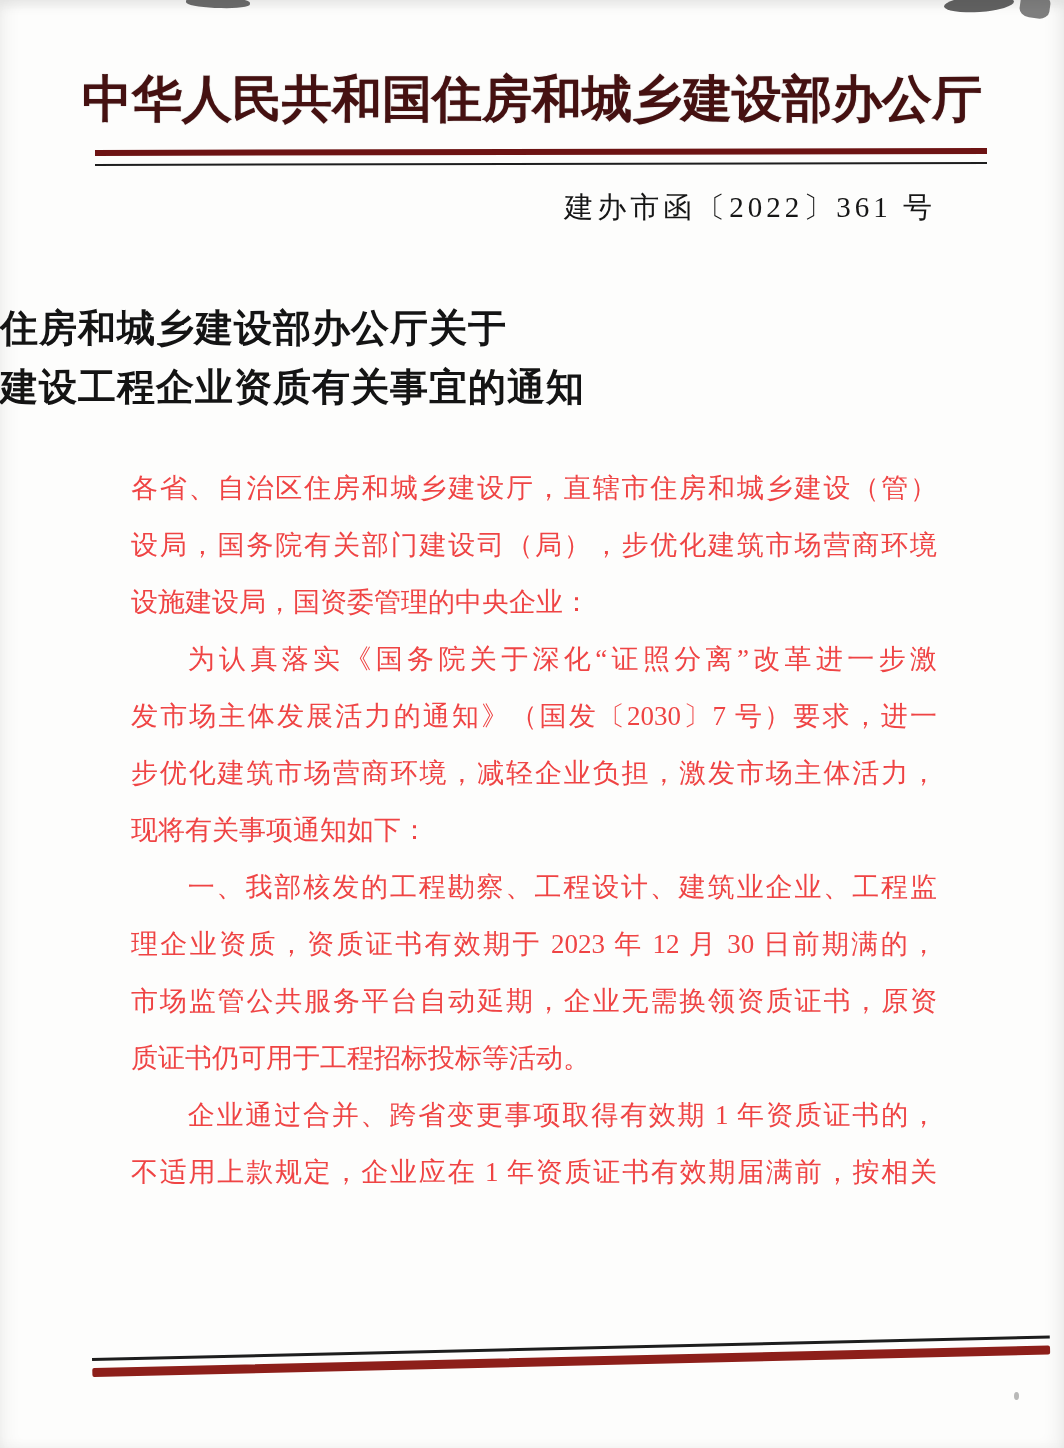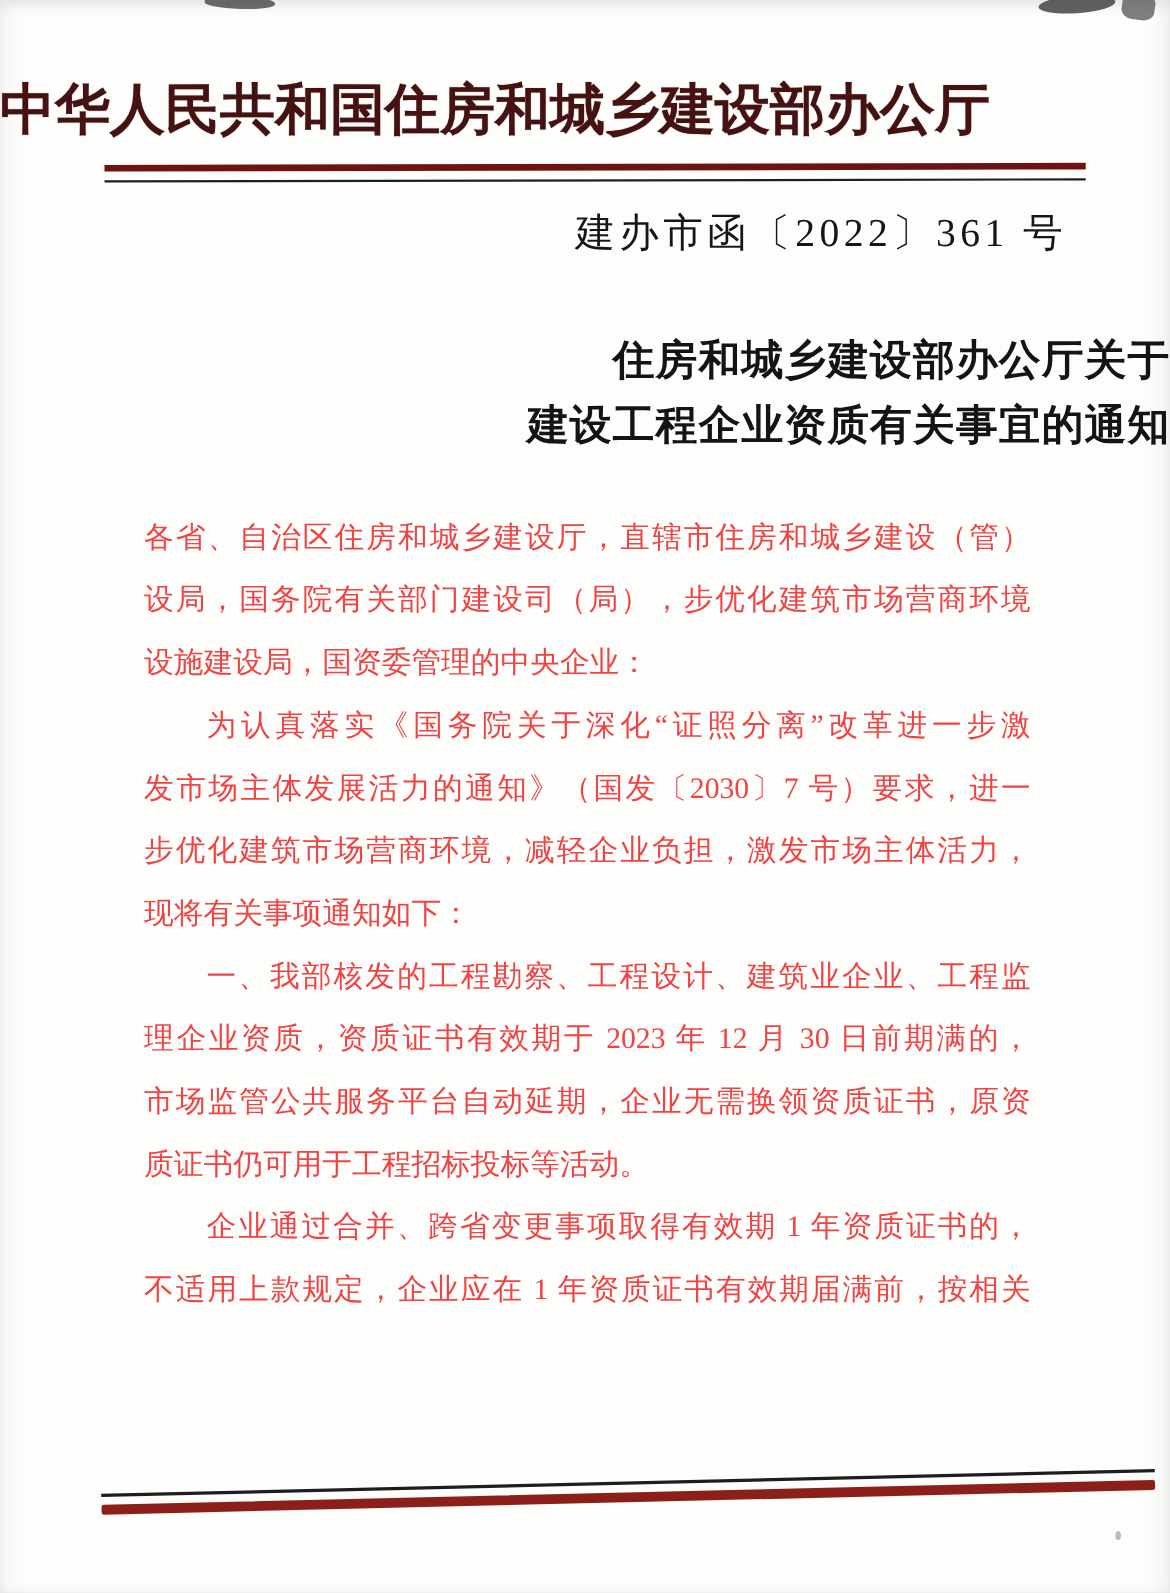--- a/index.html
+++ b/index.html
@@ -17,39 +17,39 @@
   
   .smudge{position:absolute;background:#3a3a3a;}
   .smudge.s1{left:186px;top:-3px;width:64px;height:11px;border-radius:45%;transform:rotate(2deg);opacity:.75;}
   .smudge.s2{left:944px;top:-4px;width:70px;height:16px;border-radius:50%;transform:rotate(-4deg);opacity:.8;}
   .smudge.s3{left:1020px;top:-6px;width:30px;height:24px;border-radius:35%;transform:rotate(8deg);opacity:.65;}
   .smudge.s4{left:1014px;top:1392px;width:5px;height:8px;border-radius:50%;opacity:.35;}
 
   
   .letterhead{
     position:absolute;left:0;top:66px;width:100%;
-    text-align:left;
+    text-align:center;
     font-size:50px;font-weight:bold;line-height:66px;
     color:#451111;
     text-shadow:0 0 1px rgba(20,0,0,.45);
     letter-spacing:0px;
     white-space:nowrap;
   }
   .rule-red{position:absolute;left:95px;top:149px;width:892px;height:6px;background:#6d1313;transform:rotate(-.12deg);}
   .rule-black{position:absolute;left:95px;top:163px;width:892px;height:2px;background:#1e1e1e;transform:rotate(-.12deg);}
 
   .doc-number{
-    position:absolute;right:94px;top:188px;
-    font-size:36px;color:#161616;
+    position:absolute;right:128px;top:188px;
+    font-size:29px;color:#161616;
     letter-spacing:4px;white-space:nowrap;
   }
 
   .notice-title{
     position:absolute;left:0;top:299px;width:100%;
-    text-align:right;color:#141414;
+    text-align:left;color:#141414;
     font-size:38px;font-weight:bold;line-height:59px;
     letter-spacing:1px;
   }
 
   .body-text{
     position:absolute;left:131px;top:460px;width:806px;
     font-size:27px;line-height:57px;color:#ef4444;
   }
   .bline{
     text-align:justify;

